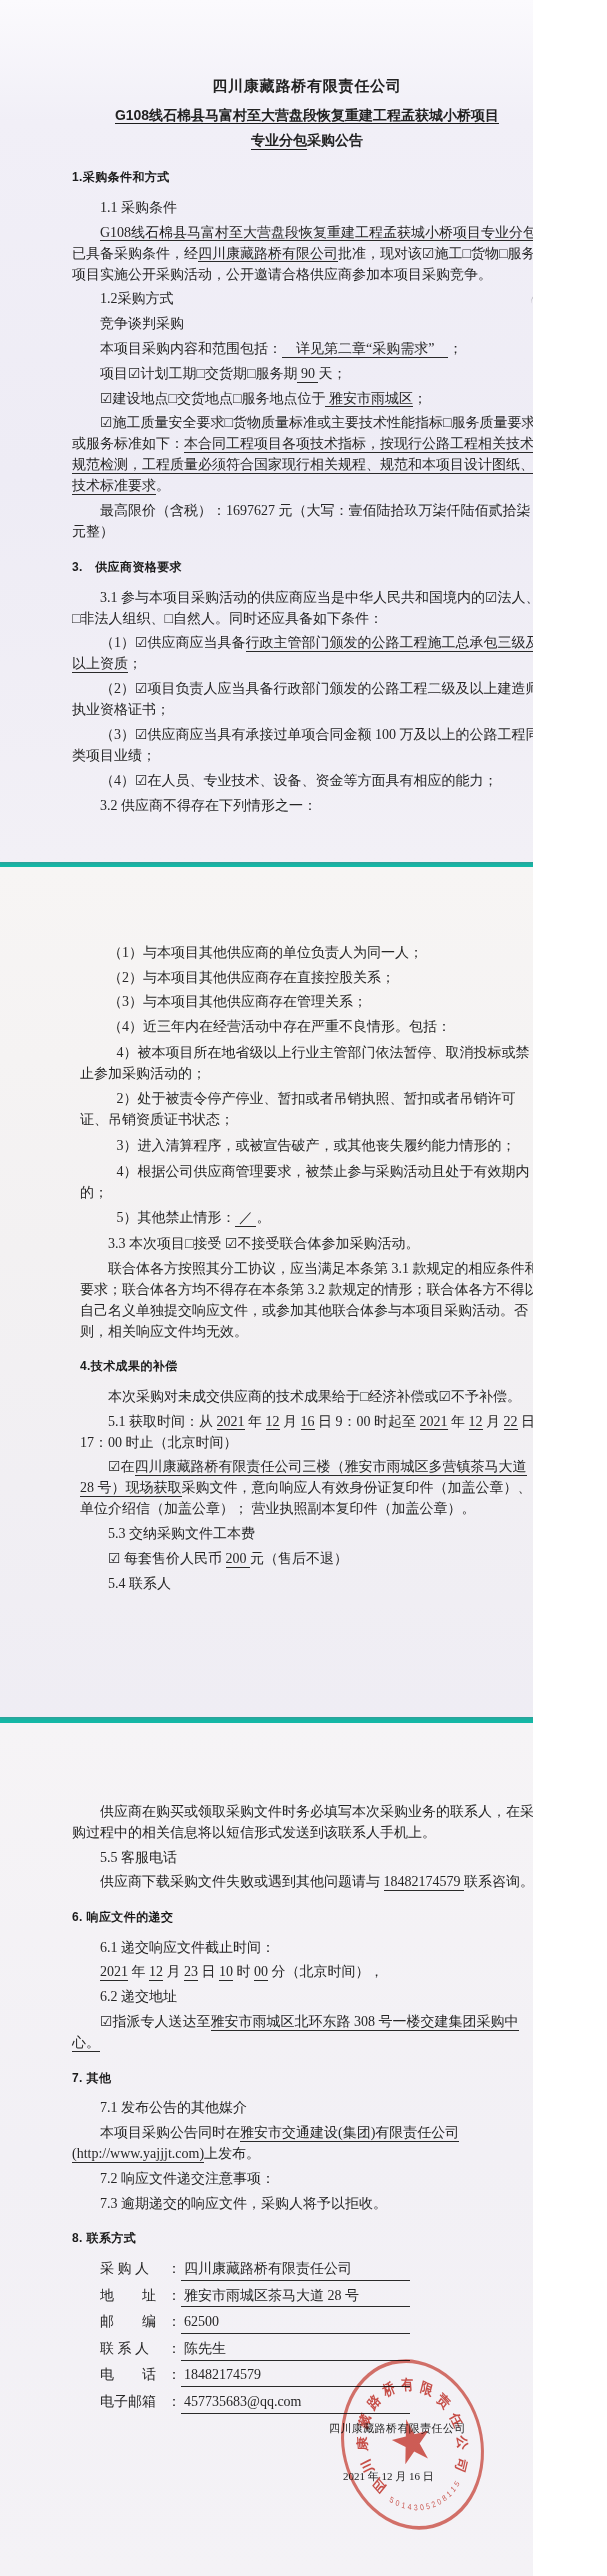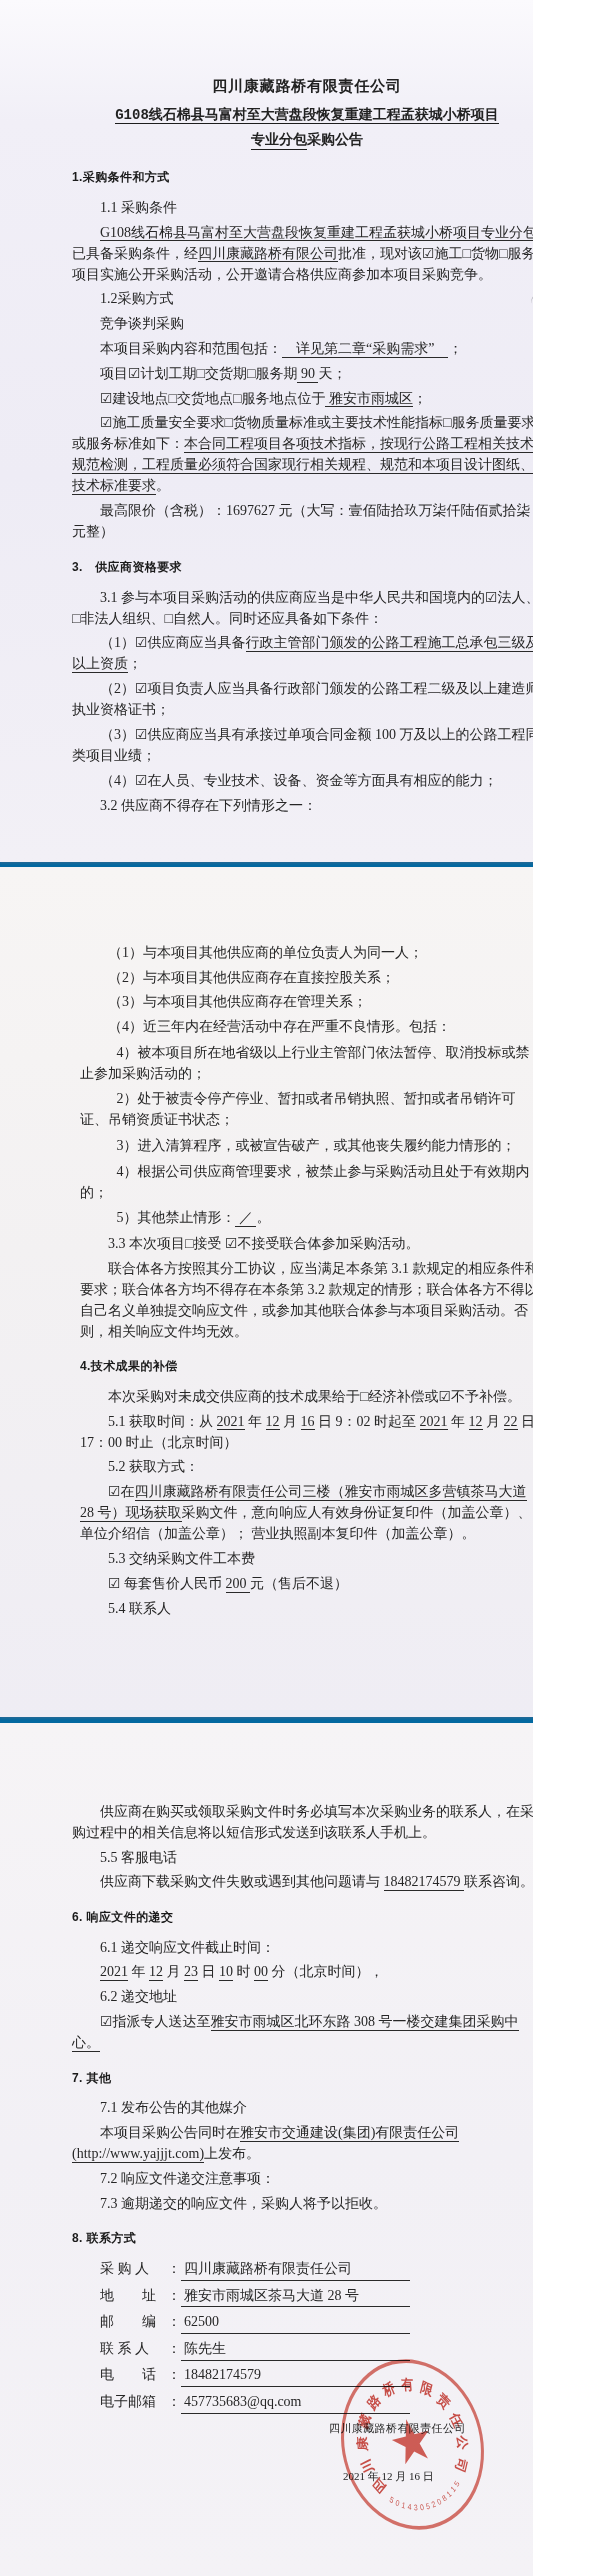--- a/index.html
+++ b/index.html
@@ -1,30 +1,30 @@
 <!DOCTYPE html>
 <html style="font-size:12px"><head>
 <meta charset="utf-8">
 <style>
   html,body{margin:0;padding:0;background:#ffffff;}
-  .doc{position:relative;width:533px;height:2576px;background:#0369a1;overflow:hidden;
+  .doc{position:relative;width:533px;height:2576px;background:#14b8a6;overflow:hidden;
        font-family:"Liberation Serif","DejaVu Serif","DejaVu Sans",serif;color:#222;}
   .page{position:absolute;left:0;width:607px;overflow:hidden;box-sizing:border-box;
         box-shadow:0 1.5px 2.3px rgba(110,110,125,.35);}
   .page-1{top:0;height:862px;padding:77px 65px 0 72px;
      background:linear-gradient(180deg,#fbfafd 0%,#f1eff7 14%,#eeecf5 55%,#f2f0f6 100%);}
   .page-2{top:867px;height:850px;padding:71px 65px 0 80px;
      background:linear-gradient(180deg,#f7f5f4 0%,#f3f1f2 45%,#efedf4 100%);}
   .page-3{top:1723px;height:853px;padding:74px 65px 8px 72px;
      background:linear-gradient(180deg,#f6f4f6 0%,#f2f0f5 50%,#f4f2f6 100%);}
 
   .company-title{text-align:center;font-size:15px;font-weight:bold;letter-spacing:0.8px;
      font-family:"Liberation Sans","DejaVu Sans",sans-serif;margin:0 0 7.6px;}
   .doc-title{text-align:center;font-size:14px;font-weight:bold;line-height:23.5px;margin:2px;
-     font-family:Liberation Mono, monospace;}
+     font-family:Liberation Sans, sans-serif;}
   .h{font-size:12px;font-weight:bold;margin:16.7px 0 10.6px;letter-spacing:0.4px;
      font-family:"Liberation Sans","DejaVu Sans",sans-serif;color:#1b1b1b;}
   .p,.sub,.p2,.contact{font-size:14px;line-height:21px;margin:3.8px 0;text-indent:2em;color:#262626;}
   .p2{text-indent:2.6em;margin:4.6px 0;}
   .u{border-bottom:0.8px solid #2a2a2a;padding-bottom:0.8px;}
   .doc-title .u{border-bottom:1.5px solid #1d1d1d;}
   .contact .lab{display:inline-block;width:67px;text-indent:0;}
   .contact .fill{display:inline-block;min-width:224px;text-indent:0;
      border-bottom:0.8px solid #2a2a2a;padding:0 1.5px 0.8px 3px;}
 
@@ -93,22 +93,21 @@
         <div class="p"><span>（4）近三年内在经营活动中存在严重不良情形。包括：</span></div>
         <div class="p2"><span>4）被本项目所在地省级以上行业主管部门依法暂停、取消投标或禁止参加采购活动的；</span></div>
         <div class="p2"><span>2）处于被责令停产停业、暂扣或者吊销执照、暂扣或者吊销许可证、吊销资质证书状态；</span></div>
         <div class="p2"><span>3）进入清算程序，或被宣告破产，或其他丧失履约能力情形的；</span></div>
         <div class="p2"><span>4）根据公司供应商管理要求，被禁止参与采购活动且处于有效期内的；</span></div>
         <div class="p2"><span>5）其他禁止情形：</span><span class="u"> ／ </span><span>。</span></div>
         <div class="sub"><span>3.3 本次项目□接受 ☑不接受联合体参加采购活动。</span></div>
         <div class="p"><span>联合体各方按照其分工协议，应当满足本条第 3.1 款规定的相应条件和要求；联合体各方均不得存在本条第 3.2 款规定的情形；联合体各方不得以自己名义单独提交响应文件，或参加其他联合体参与本项目采购活动。否则，相关响应文件均无效。</span></div>
         <div class="h"><span>4.技术成果的补偿</span></div>
         <div class="p"><span>本次采购对未成交供应商的技术成果给于□经济补偿或☑不予补偿。</span></div>
-        <div class="p"><span>5.1 获取时间：从 </span><span class="u">2021</span><span> 年 </span><span class="u">12</span><span> 月 </span><span class="u">16</span><span> 日 9：02 时起至 </span><span class="u">2021</span><span> 年 </span><span class="u">12</span><span> 月 </span><span class="u">22</span><span> 日 17：00 时止（北京时间）</span></div>
-        <div class="sub"><span>5.2 获取方式：</span></div>
+        <div class="p"><span>5.1 获取时间：从 </span><span class="u">2021</span><span> 年 </span><span class="u">12</span><span> 月 </span><span class="u">16</span><span> 日 9：00 时起至 </span><span class="u">2021</span><span> 年 </span><span class="u">12</span><span> 月 </span><span class="u">22</span><span> 日 17：00 时止（北京时间）</span></div>
         <div class="p"><span>☑在</span><span class="u">四川康藏路桥有限责任公司三楼（雅安市雨城区多营镇茶马大道 28 号）现场获取</span><span>采购文件，意向响应人有效身份证复印件（加盖公章）、单位介绍信（加盖公章）； 营业执照副本复印件（加盖公章）。</span></div>
         <div class="sub"><span>5.3 交纳采购文件工本费</span></div>
         <div class="p"><span>☑ 每套售价人民币 </span><span class="u">200 </span><span>元（售后不退）</span></div>
         <div class="sub"><span>5.4 联系人</span></div>
       </div>
     <div class="stamp stamp-edge stamp-p2">
         <span class="star">★</span>
         <span class="glyph" style="font-size: 12px; transform: rotate(-122deg) translateY(-52px);">四</span>
         <span class="glyph" style="font-size: 12px; transform: rotate(-99.8182deg) translateY(-52px);">川</span>
         <span class="glyph" style="font-size: 12px; transform: rotate(-77.6364deg) translateY(-52px);">康</span>

